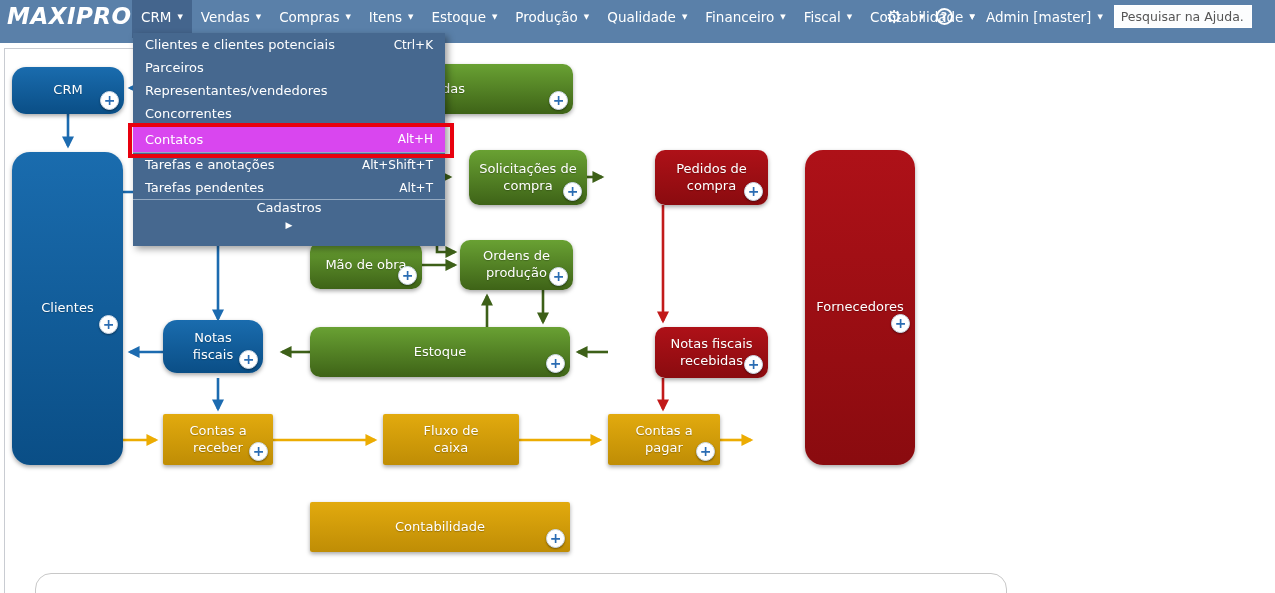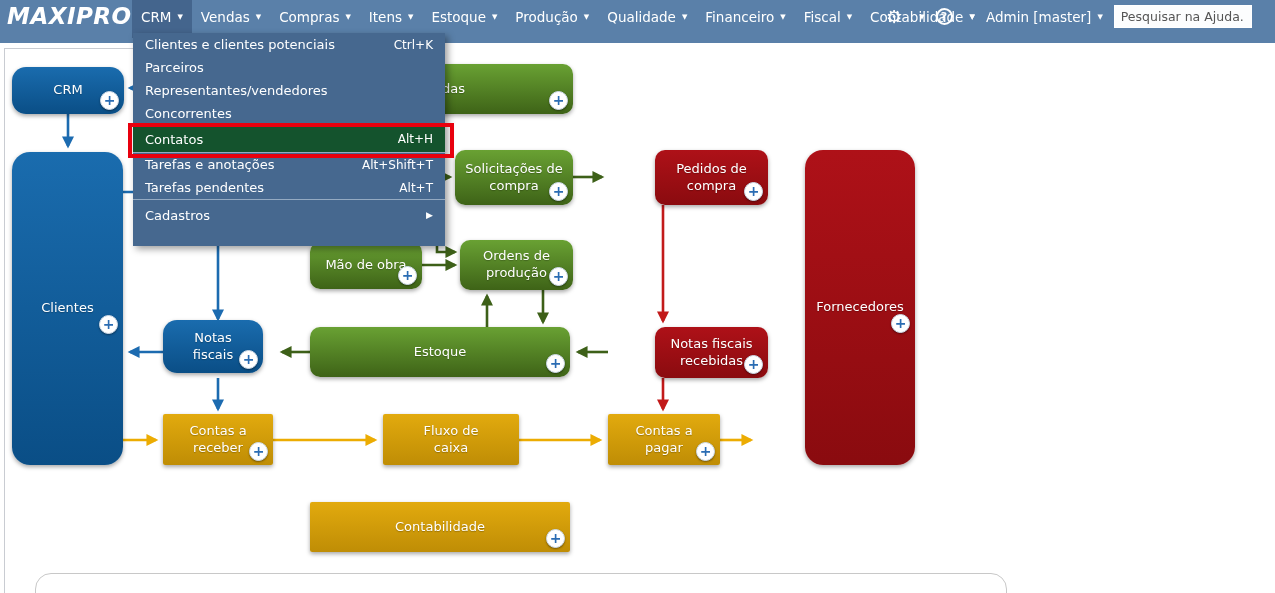--- a/index.html
+++ b/index.html
@@ -25,22 +25,22 @@
   .searchbox { width:138px; height:23px; border:1px solid #fff; background:#fcfdfe;
                font-family:"DejaVu Sans", sans-serif; font-size:12.5px; color:#333;
                padding:0 6px; outline:none; }
   .searchbox::placeholder { color:#555; }
 
   
   .dropdown { position:absolute; left:133px; top:33px; width:312px; background:#46688f;
               z-index:10; box-shadow:3px 3px 7px rgba(0,0,0,.38); padding-bottom:16px; }
   .drow { display:flex; align-items:center; justify-content:space-between;
           padding:0 12px; height:23px; color:#fff; font-size:13px; cursor:pointer; white-space:nowrap; }
-  .drow.hl { height:26px; background:#14532d;align-items:center; }
-  .drow.tall { height:30px; }
+  .drow.hl { height:26px; background:#d946ef;align-items:center; }
+  .drow.tall { height:30px;flex-direction:column; }
   .dsc { font-size:12px; }
   .dsep { border-top:1px solid rgba(225,235,245,.5); height:0; margin:0; }
   .subarrow { font-size:9px; }
 
   
   .annot { position:absolute; left:128px; top:123px; width:326px; height:35px;
            border:4px solid #e8000e; z-index:20; pointer-events:none; }
 
   
   .panel-edge-v { position:absolute; left:4px; top:48px; width:0; height:545px;
@@ -123,21 +123,21 @@
   <span class="plus">+</span>
 </div>
 <div class="node green" style="left:310px;top:64px;width:263px;height:50px">
   <span class="lbl">Vendas</span>
   <span class="plus">+</span>
 </div>
 <div class="node blue tallbox" style="left:12px;top:152px;width:111px;height:313px">
   <span class="lbl">Clientes</span>
   <span class="plus plus-mid">+</span>
 </div>
-<div class="node green" style="left:455px;top:150px;width:118px;height:55px">
+<div class="node green" style="left:469px;top:150px;width:118px;height:55px">
   <span class="lbl">Solicitações de
 compra</span>
   <span class="plus">+</span>
 </div>
 <div class="node red" style="left:608px;top:150px;width:113px;height:55px">
   <span class="lbl">Pedidos de
 compra</span>
   <span class="plus">+</span>
 </div>
 <div class="node red tallbox" style="left:758px;top:150px;width:110px;height:315px">

